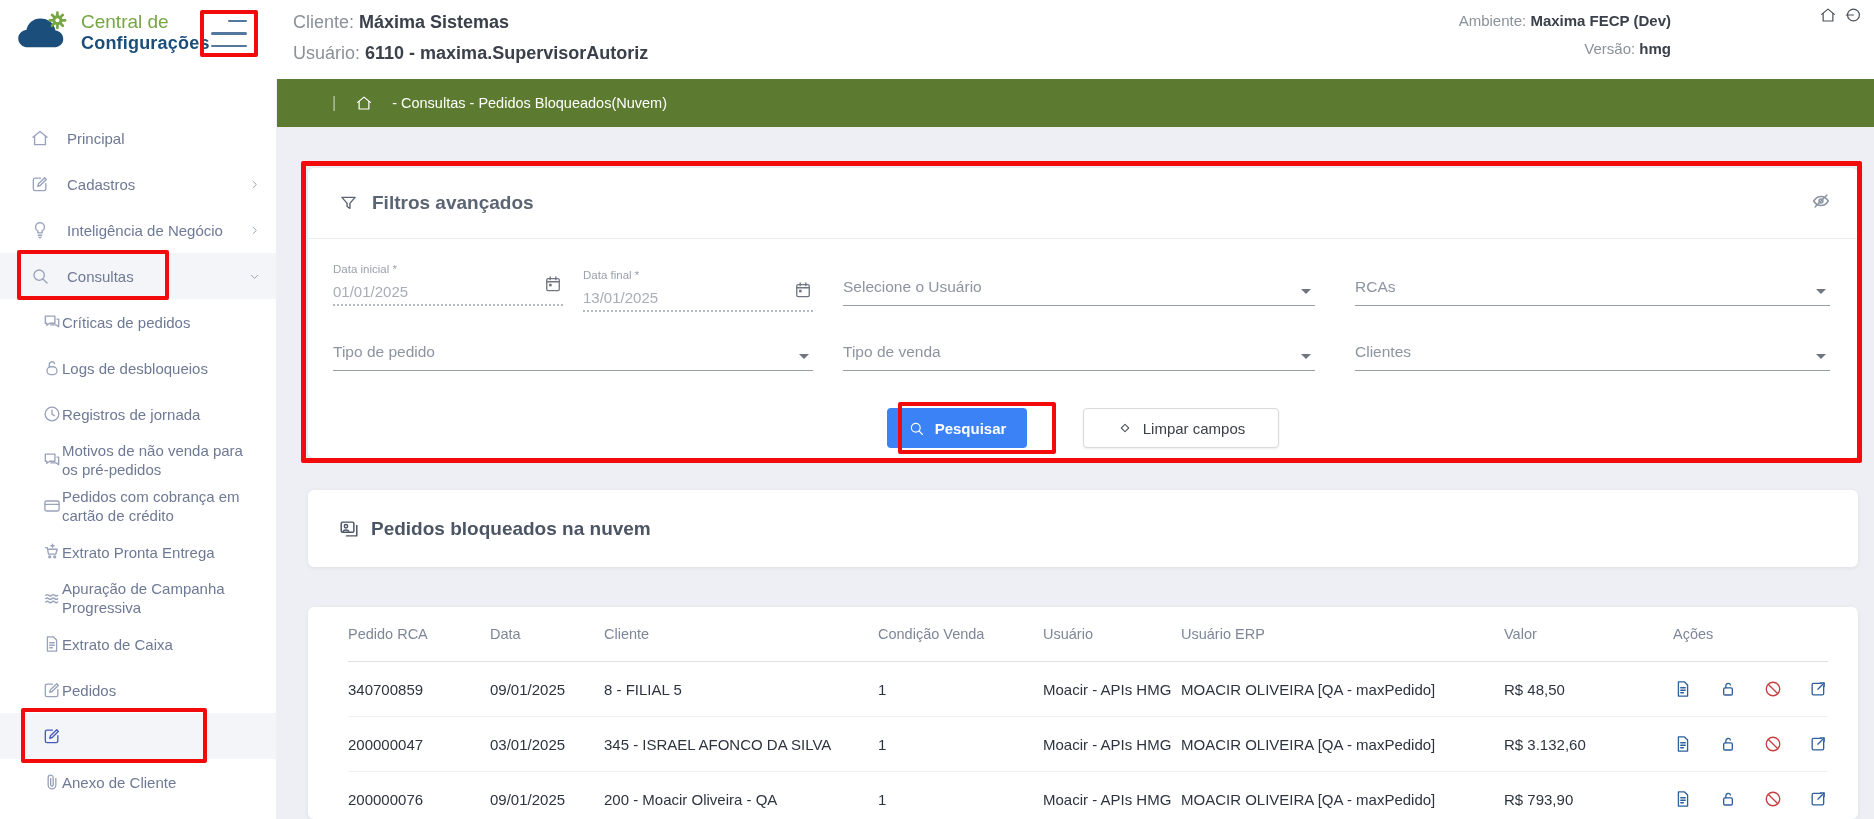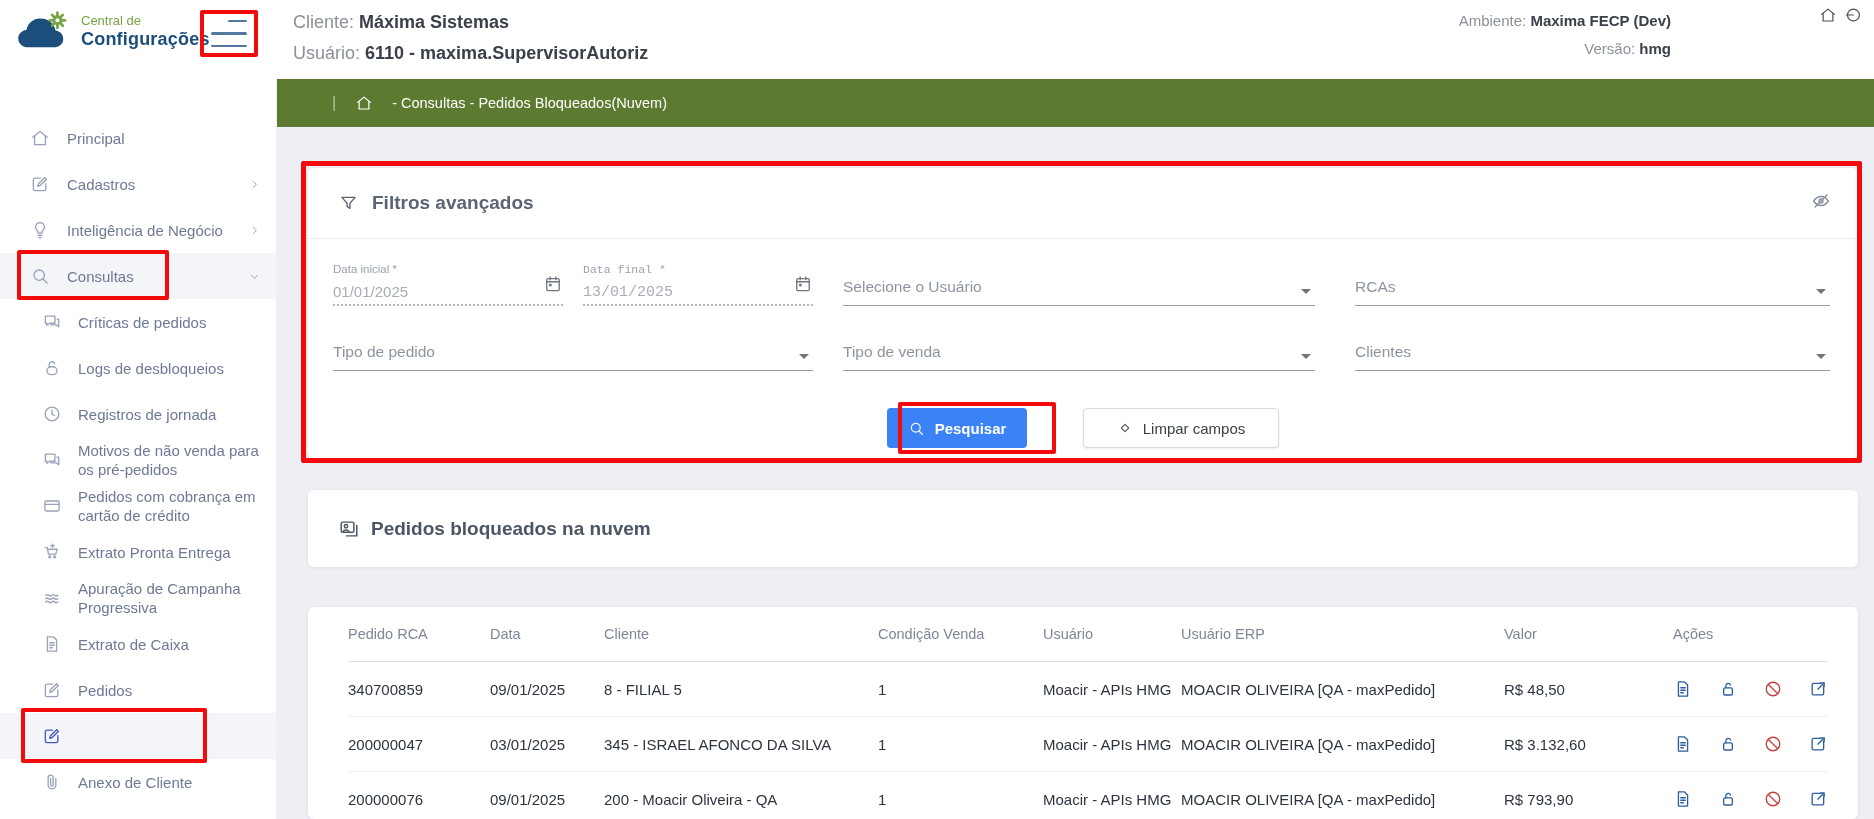--- a/index.html
+++ b/index.html
@@ -2,40 +2,40 @@
 <html><head>
 <meta charset="utf-8">
 <style>
   html,body{margin:0;padding:0;width:1874px;height:819px;overflow:hidden;
     background:#edeff4;font-family:"Liberation Sans",sans-serif;position:relative;}
   svg{display:block}
   
   .header{position:absolute;left:0;top:0;width:1874px;height:79px;background:#fff;z-index:5;}
   .logo{position:absolute;left:16px;top:11px;display:flex;align-items:center;gap:11px;}
   .logo-text{display:flex;flex-direction:column;line-height:1.15;}
-  .logo-text .l1{color:#76a544;font-size:13px;}
+  .logo-text .l1{color:#76a544;font-size:19px;}
   .logo-text .l2{color:#1b4e7b;font-size:18px;font-weight:bold;letter-spacing:.2px;}
   .burger{position:absolute;left:211px;top:20px;width:36px;height:27px;display:flex;
     flex-direction:column;justify-content:space-between;cursor:pointer;}
   .burger .bl{display:block;height:2.4px;width:36px;background:#54779f;border-radius:2px;}
   .burger .bl.s{width:19px;margin-left:auto;}
   .h-left{position:absolute;left:293px;top:13px;font-size:18px;line-height:1;}
   .h-left div{margin-bottom:13px;}
   .h-right{position:absolute;right:203px;top:13px;font-size:15px;text-align:right;line-height:1;}
   .h-right div{margin-bottom:13px;}
   .lab{color:#8b9199;}
   .val{color:#3a414b;font-weight:bold;}
   .h-icons{position:absolute;right:12px;top:6px;display:flex;gap:7px;color:#4b5158;}
   .hic svg{width:18px;height:18px;}
   
   .sidebar{position:absolute;left:0;top:79px;width:277px;bottom:0;background:#fff;
     padding-top:36px;box-sizing:border-box;z-index:4;border-right:1px solid #eef0f3;}
   .sb-item{height:46px;display:flex;align-items:center;gap:17px;padding:0 14px 0 30px;
     color:#6e7994;font-size:15px;line-height:19px;cursor:pointer;box-sizing:border-box;}
-  .sb-item.sub{padding-left:42px;gap:16px;}
+  .sb-item.sub{padding-left:42px;gap:0;}
   .sb-item .sb-ic{flex:0 0 auto;color:#98a2ba;display:flex;}
   .sb-item .sb-ic svg{width:20px;height:20px;}
   .sb-item.hl{background:#f4f5f8;}
   .sb-item.act{background:#f4f5f8;color:#4758bf;}
   .sb-item.act .sb-ic{color:#4758bf;}
   .sb-chev{margin-left:auto;color:#9aa3b6;display:flex;}
   .sb-chev svg{width:15px;height:15px;}
   .sb-label{flex:1 1 auto;}
   
   .greenbar{position:absolute;left:277px;top:79px;right:0;height:48px;background:#5c7b30;
@@ -346,21 +346,21 @@
     <div class="flab">Data inicial *</div>
     <div class="fval">01/01/2025</div>
     <span class="cal">
         <svg viewBox="0 0 24 24" fill="none" stroke="currentColor" stroke-width="1.6" stroke-linecap="round" stroke-linejoin="round">
           <rect x="4.5" y="5.5" width="15" height="14.5" rx="1.6"></rect>
           <path d="M4.5 9.3h15M8.6 3.4v3.4M15.4 3.4v3.4"></path>
           <rect x="7.3" y="11.7" width="3.1" height="3.1" fill="currentColor" stroke="none"></rect>
         </svg>
       </span>
   </div>
-  <div class="fld date" style="left:275px;top:95px;width:230px;font-family:Liberation Mono, monospace;">
+  <div class="fld date" style="left:275px;top:101px;width:230px;">
     <div class="flab">Data final *</div>
     <div class="fval">13/01/2025</div>
     <span class="cal">
         <svg viewBox="0 0 24 24" fill="none" stroke="currentColor" stroke-width="1.6" stroke-linecap="round" stroke-linejoin="round">
           <rect x="4.5" y="5.5" width="15" height="14.5" rx="1.6"></rect>
           <path d="M4.5 9.3h15M8.6 3.4v3.4M15.4 3.4v3.4"></path>
           <rect x="7.3" y="11.7" width="3.1" height="3.1" fill="currentColor" stroke="none"></rect>
         </svg>
       </span>
   </div>

